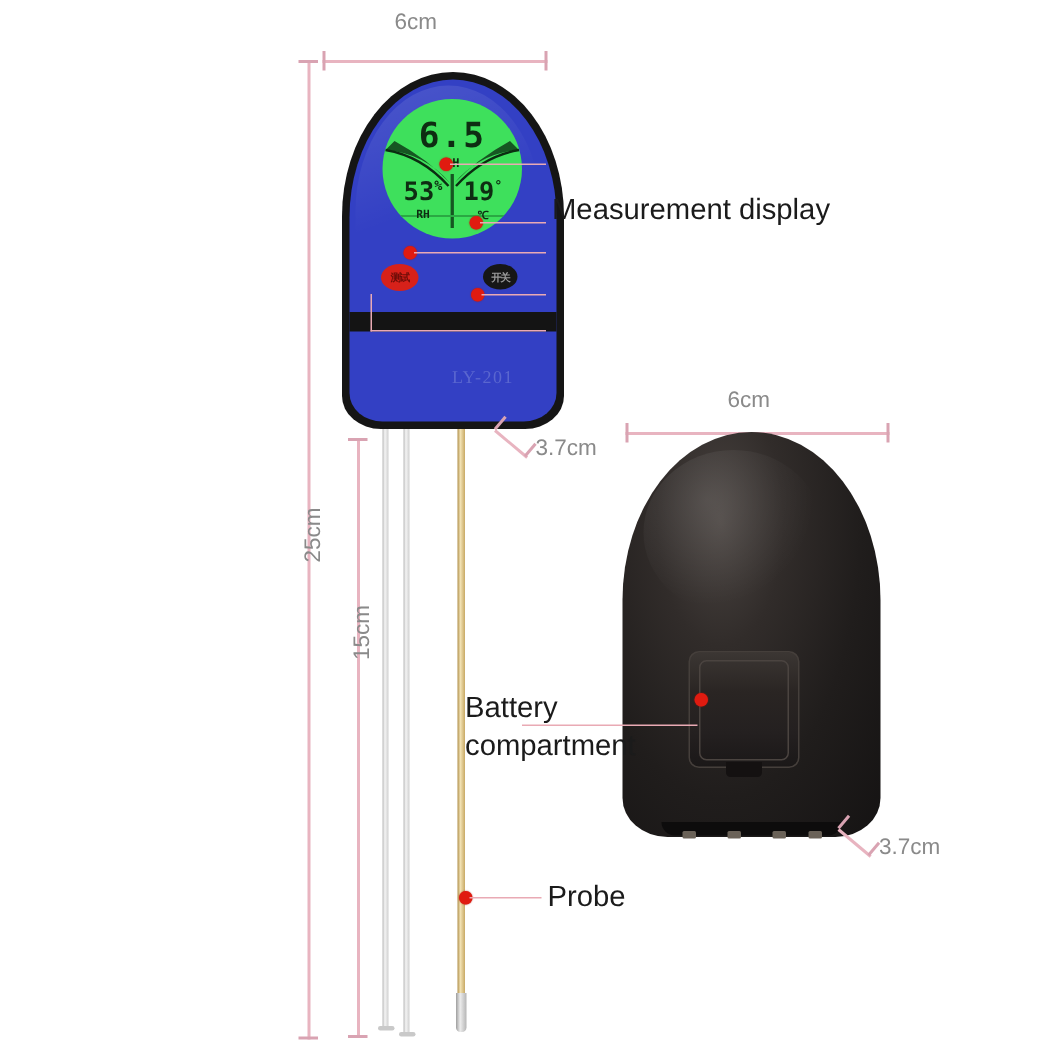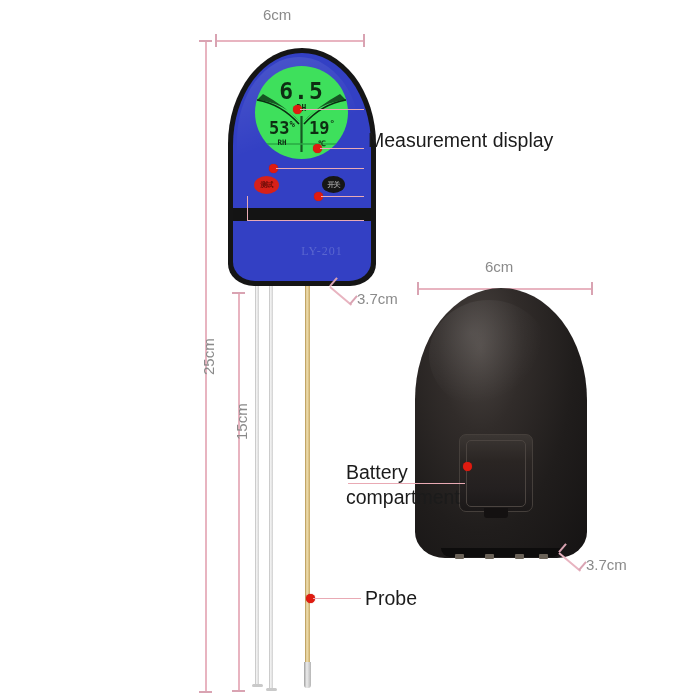--- a/index.html
+++ b/index.html
@@ -27,21 +27,21 @@
 
   
   .lead{position:absolute;height:1.4px;background:#e9aab4;}
   .lead-v{position:absolute;width:1.4px;background:#e9aab4;}
   .dot{position:absolute;width:9px;height:9px;border-radius:50%;
        background:#e01b10;box-shadow:0 0 1px #b5150c;}
   .ann{
     position:absolute;color:#1b1b1b;font-size:19.5px;
     white-space:nowrap;line-height:23px;
   }
-  .ann.two{line-height:25px;white-space:normal;width:180px;padding-left:36px;}
+  .ann.two{line-height:25px;white-space:normal;width:180px;}
 
   
   #front-device{position:absolute;left:228px;top:48px;width:148px;height:238px;}
   .body-shell{
     position:absolute;left:0;top:0;width:148px;height:238px;
     background:#151515;
     border-radius:74px 74px 26px 26px / 96px 96px 22px 22px;
   }
   .body-blue{
     position:absolute;left:5px;top:5px;width:138px;height:228px;

